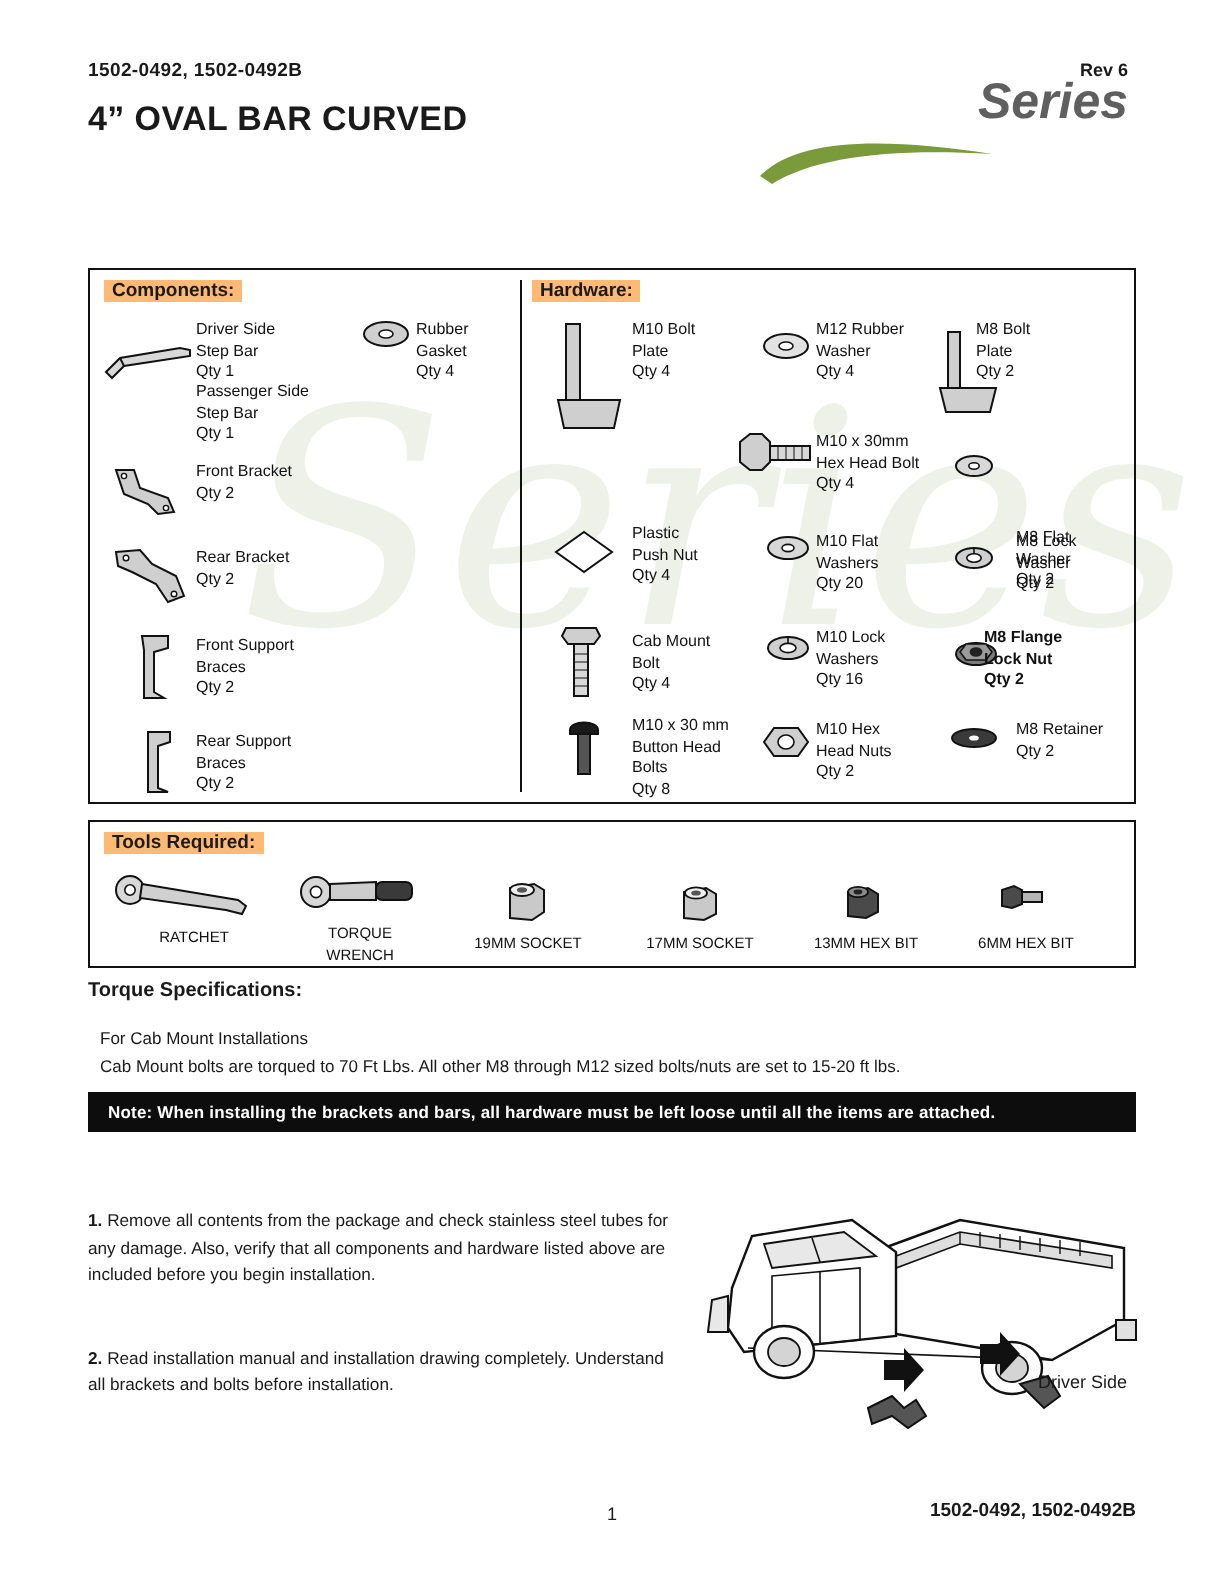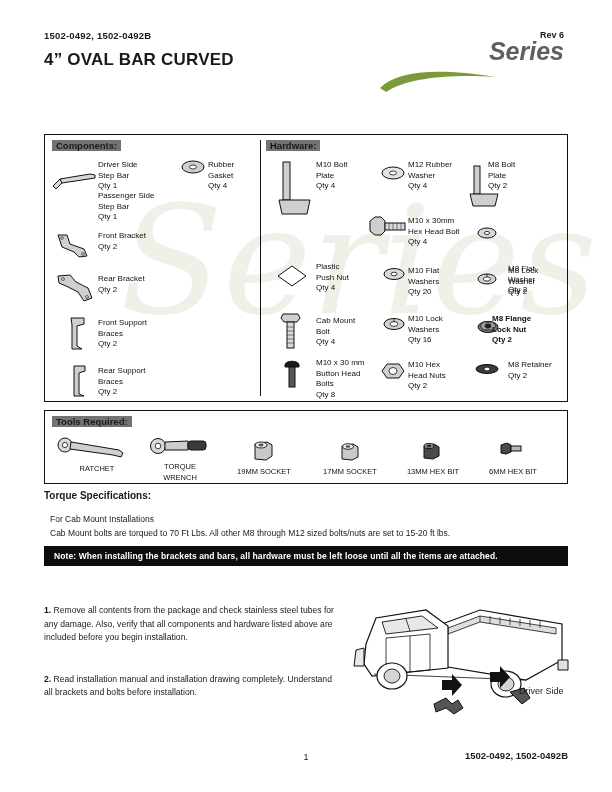--- a/index.html
+++ b/index.html
@@ -79,21 +79,21 @@
 
   
   .box {
     position: absolute;
     border: 1px solid #111;
     background: transparent;
   }
   .box-label {
     position: absolute;
     font-size: 9.5px; font-weight: bold;
-    background: #737373;
+    background: #fdba74;
     padding: 0 4px;
   }
   .vsplit {
     position: absolute;
     width: 0; border-left: 1px solid #111;
   }
 
   .parts-box { left: 44px; top: 134px; width: 524px; height: 268px; }
   .tools-box { left: 44px; top: 410px; width: 524px; height: 74px; }
 

